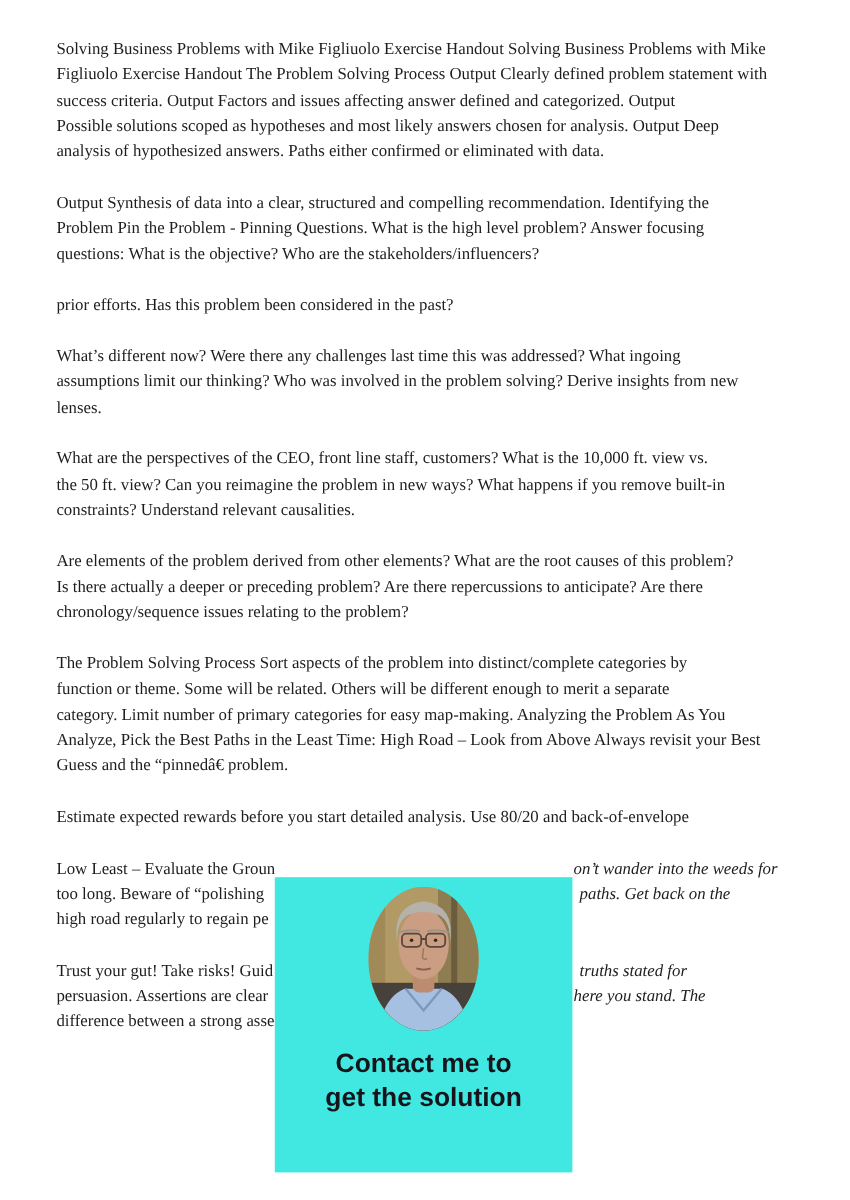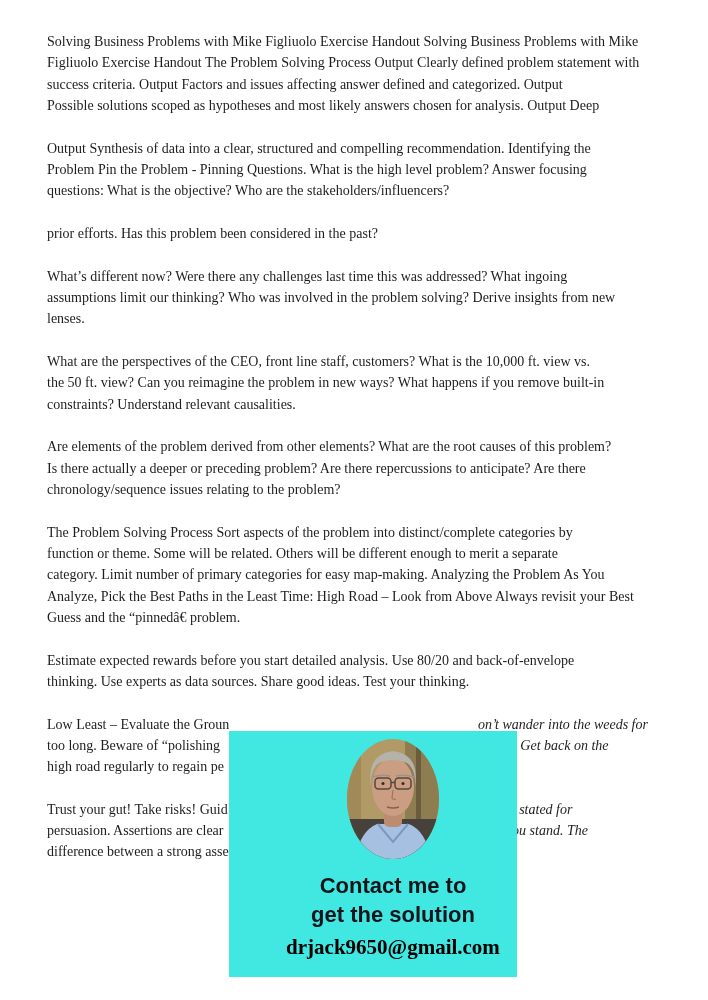--- a/index.html
+++ b/index.html
@@ -20,21 +20,20 @@
   .line.split{position:relative;}
   .rfrag{position:absolute;top:0;white-space:nowrap;font-style:italic;}
   .r431{left:431px;}
   .r434{left:436px;}
 
   .promo{
     position:absolute;left:229px;top:731px;width:248px;height:246px;
     background:var(--accent-cyan,#41E7E1);
     display:flex;flex-direction:column;align-items:center;
     z-index:5;
-    padding-left:40px;
   }
   .avatar{width:92px;height:120px;margin-top:8px;flex:0 0 auto;}
   .promo-text{
     margin-top:12px;
     font-family:"Liberation Sans", sans-serif;
     font-weight:bold;font-size:22px;line-height:29px;
     color:var(--overlay-text,#15151b);
     text-align:center;
   }
   .promo-email{
@@ -49,20 +48,21 @@
 
 <div class="page">
 
   <div class="doc">
 
     <div class="para">
       <div class="line">Solving Business Problems with Mike Figliuolo Exercise Handout Solving Business Problems with Mike</div>
       <div class="line">Figliuolo Exercise Handout The Problem Solving Process Output Clearly defined problem statement with</div>
       <div class="line">success criteria. Output Factors and issues affecting answer defined and categorized. Output</div>
       <div class="line">Possible solutions scoped as hypotheses and most likely answers chosen for analysis. Output Deep</div>
+      <div class="line">analysis of hypothesized answers. Paths either confirmed or eliminated with data.</div>
     </div>
 
     <div class="para">
       <div class="line">Output Synthesis of data into a clear, structured and compelling recommendation. Identifying the</div>
       <div class="line">Problem Pin the Problem - Pinning Questions. What is the high level problem? Answer focusing</div>
       <div class="line">questions: What is the objective? Who are the stakeholders/influencers?</div>
     </div>
 
     <div class="para">
       <div class="line">prior efforts. Has this problem been considered in the past?</div>
@@ -89,21 +89,20 @@
     <div class="para">
       <div class="line">The Problem Solving Process Sort aspects of the problem into distinct/complete categories by</div>
       <div class="line">function or theme. Some will be related. Others will be different enough to merit a separate</div>
       <div class="line">category. Limit number of primary categories for easy map-making. Analyzing the Problem As You</div>
       <div class="line">Analyze, Pick the Best Paths in the Least Time: High Road – Look from Above Always revisit your Best</div>
       <div class="line">Guess and the “pinnedâ€ problem.</div>
     </div>
 
     <div class="para">
       <div class="line">Estimate expected rewards before you start detailed analysis. Use 80/20 and back-of-envelope</div>
-      <div class="line">thinking. Use experts as data sources. Share good ideas. Test your thinking.</div>
     </div>
 
     <div class="para">
       <div class="line split">
         <span>Low Least – Evaluate the Groun</span>
         <span class="rfrag r431">on’t wander into the weeds for</span>
       </div>
       <div class="line split">
         <span>too long. Beware of “polishing</span>
         <span class="rfrag r434">paths. Get back on the</span>
@@ -158,16 +157,15 @@
           <circle cx="56" cy="44.5" r="1.5" fill="#32291f"></circle>
           <path d="M46 51 L45 59 Q46 61 49 60" fill="none" stroke="#a0745c" stroke-width="1.2"></path>
           <path d="M40 68 Q46 70 52 68" fill="none" stroke="#8a5f4d" stroke-width="1.5"></path>
         </g>
       </svg>
     </div>
     <div class="promo-text">
       <div>Contact me to</div>
       <div>get the solution</div>
     </div>
-    <div class="promo-email">drjack9650@gmail.com</div>
   </div>
 
 </div>
 
 </body></html>

